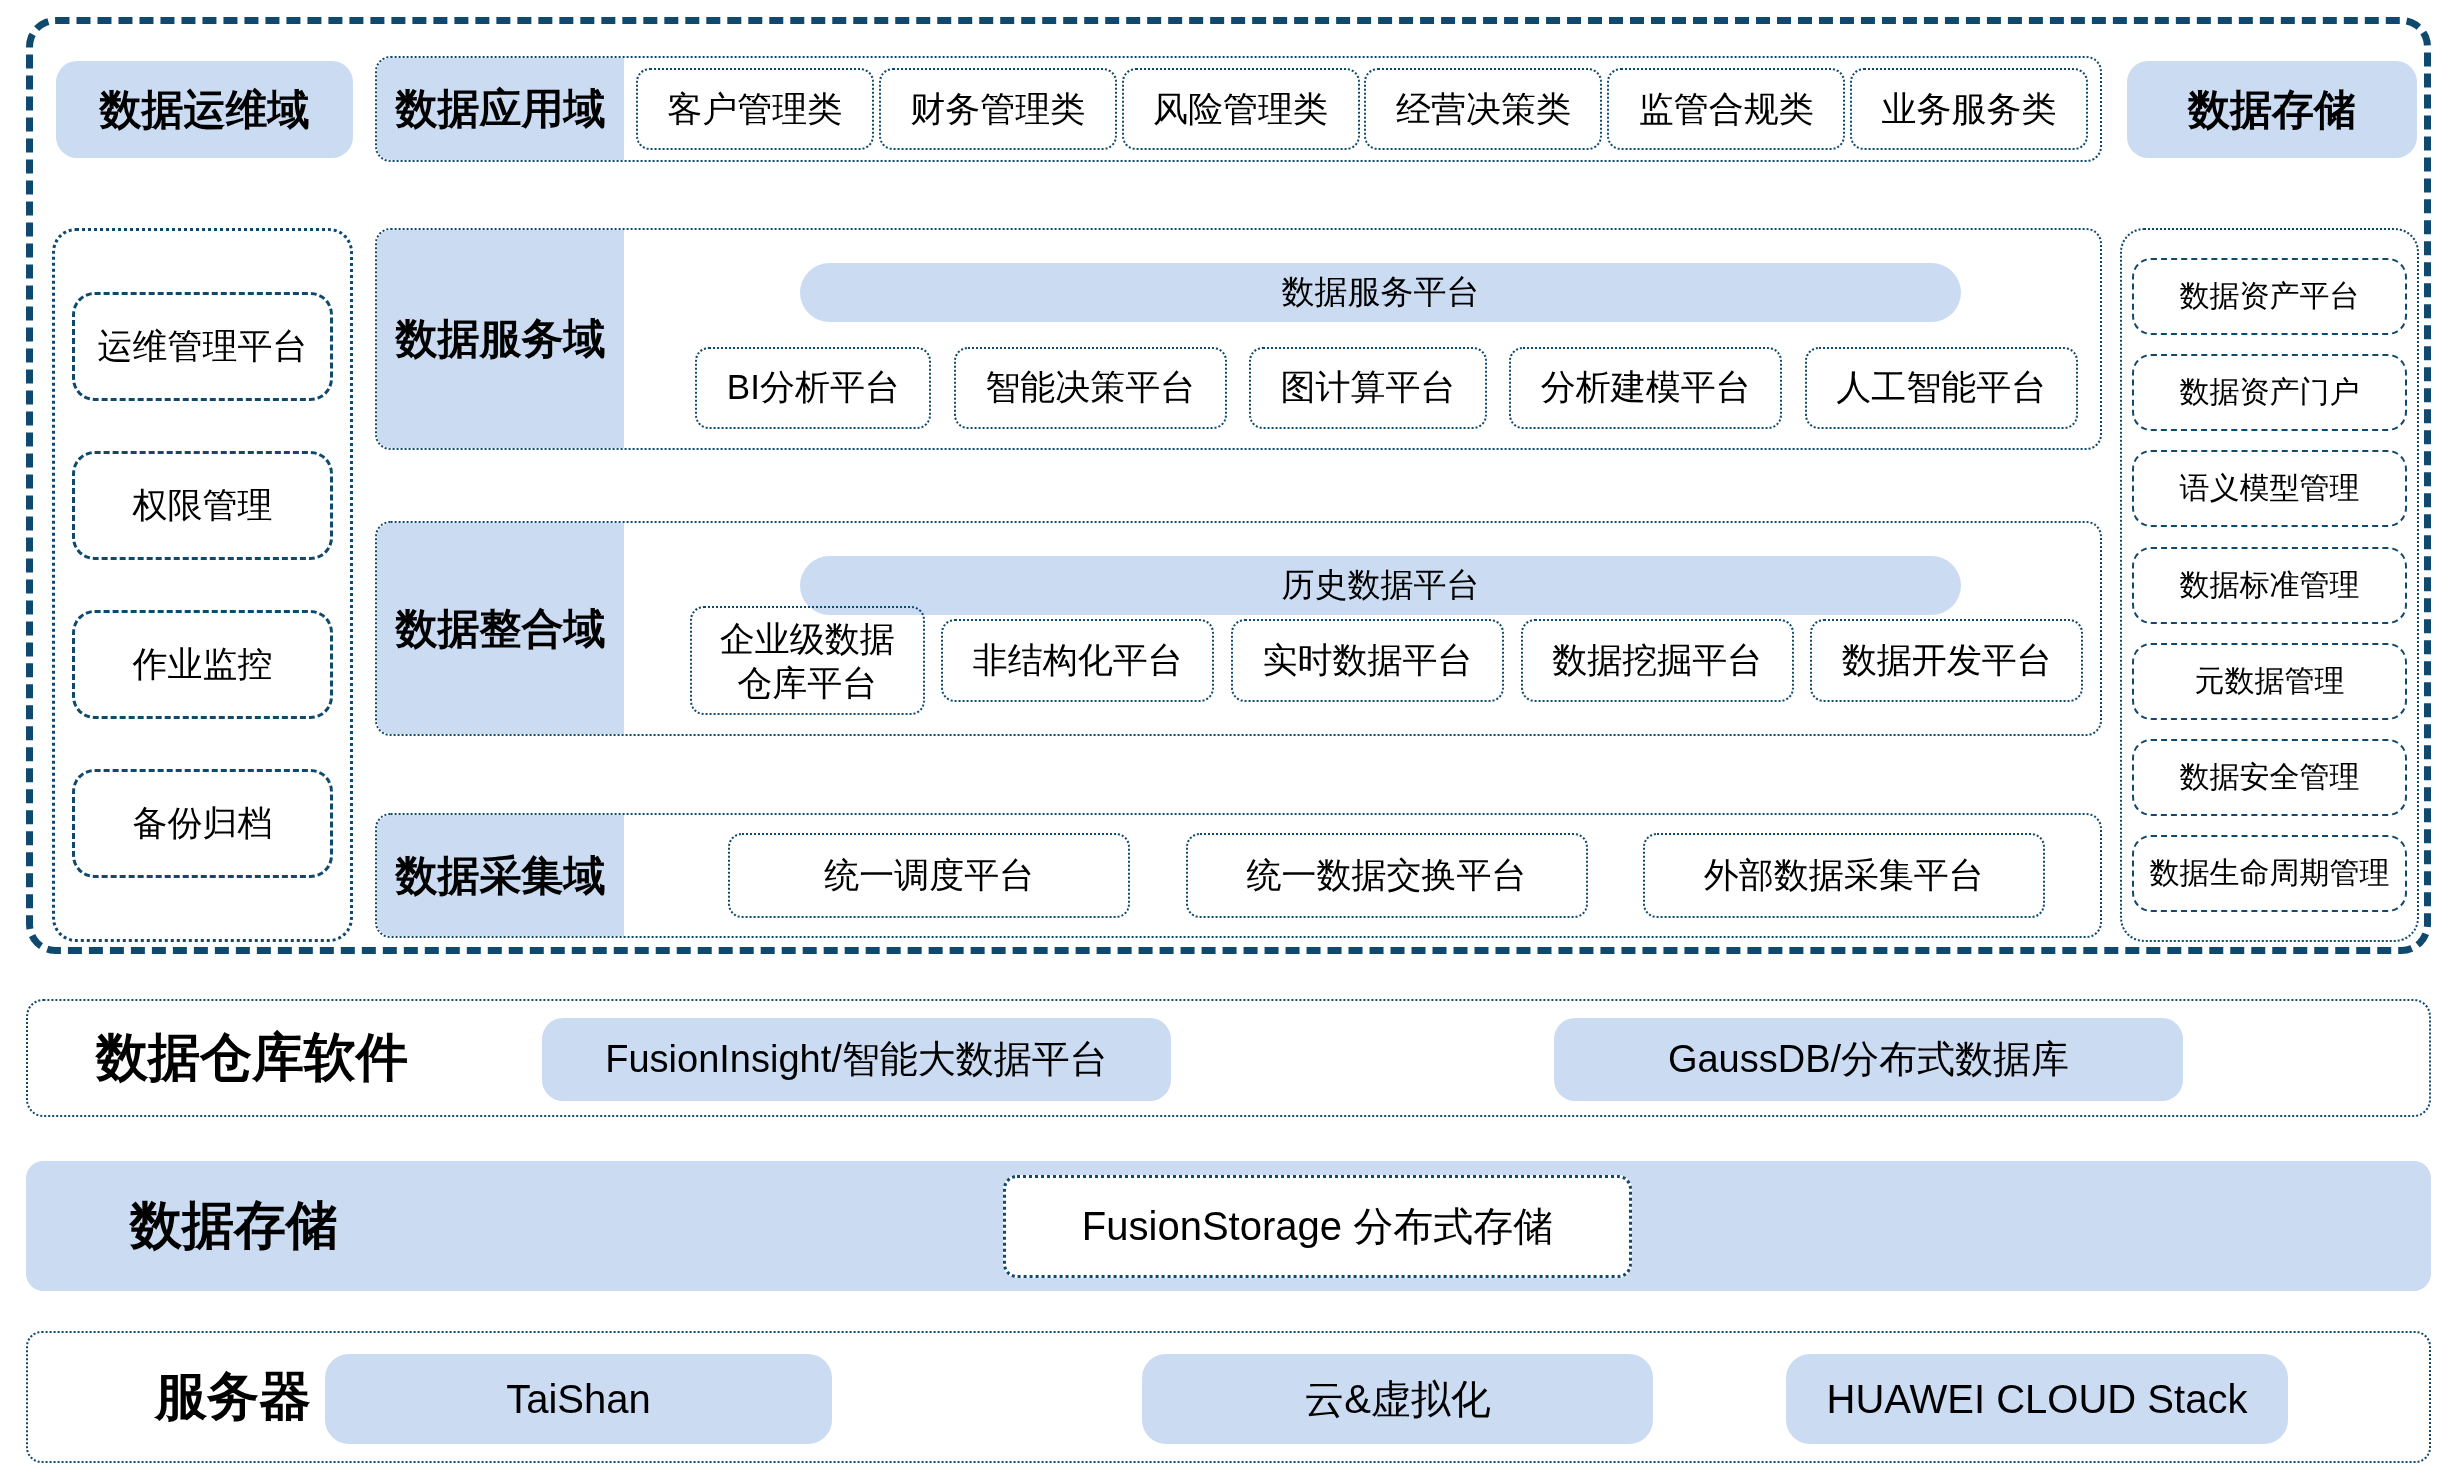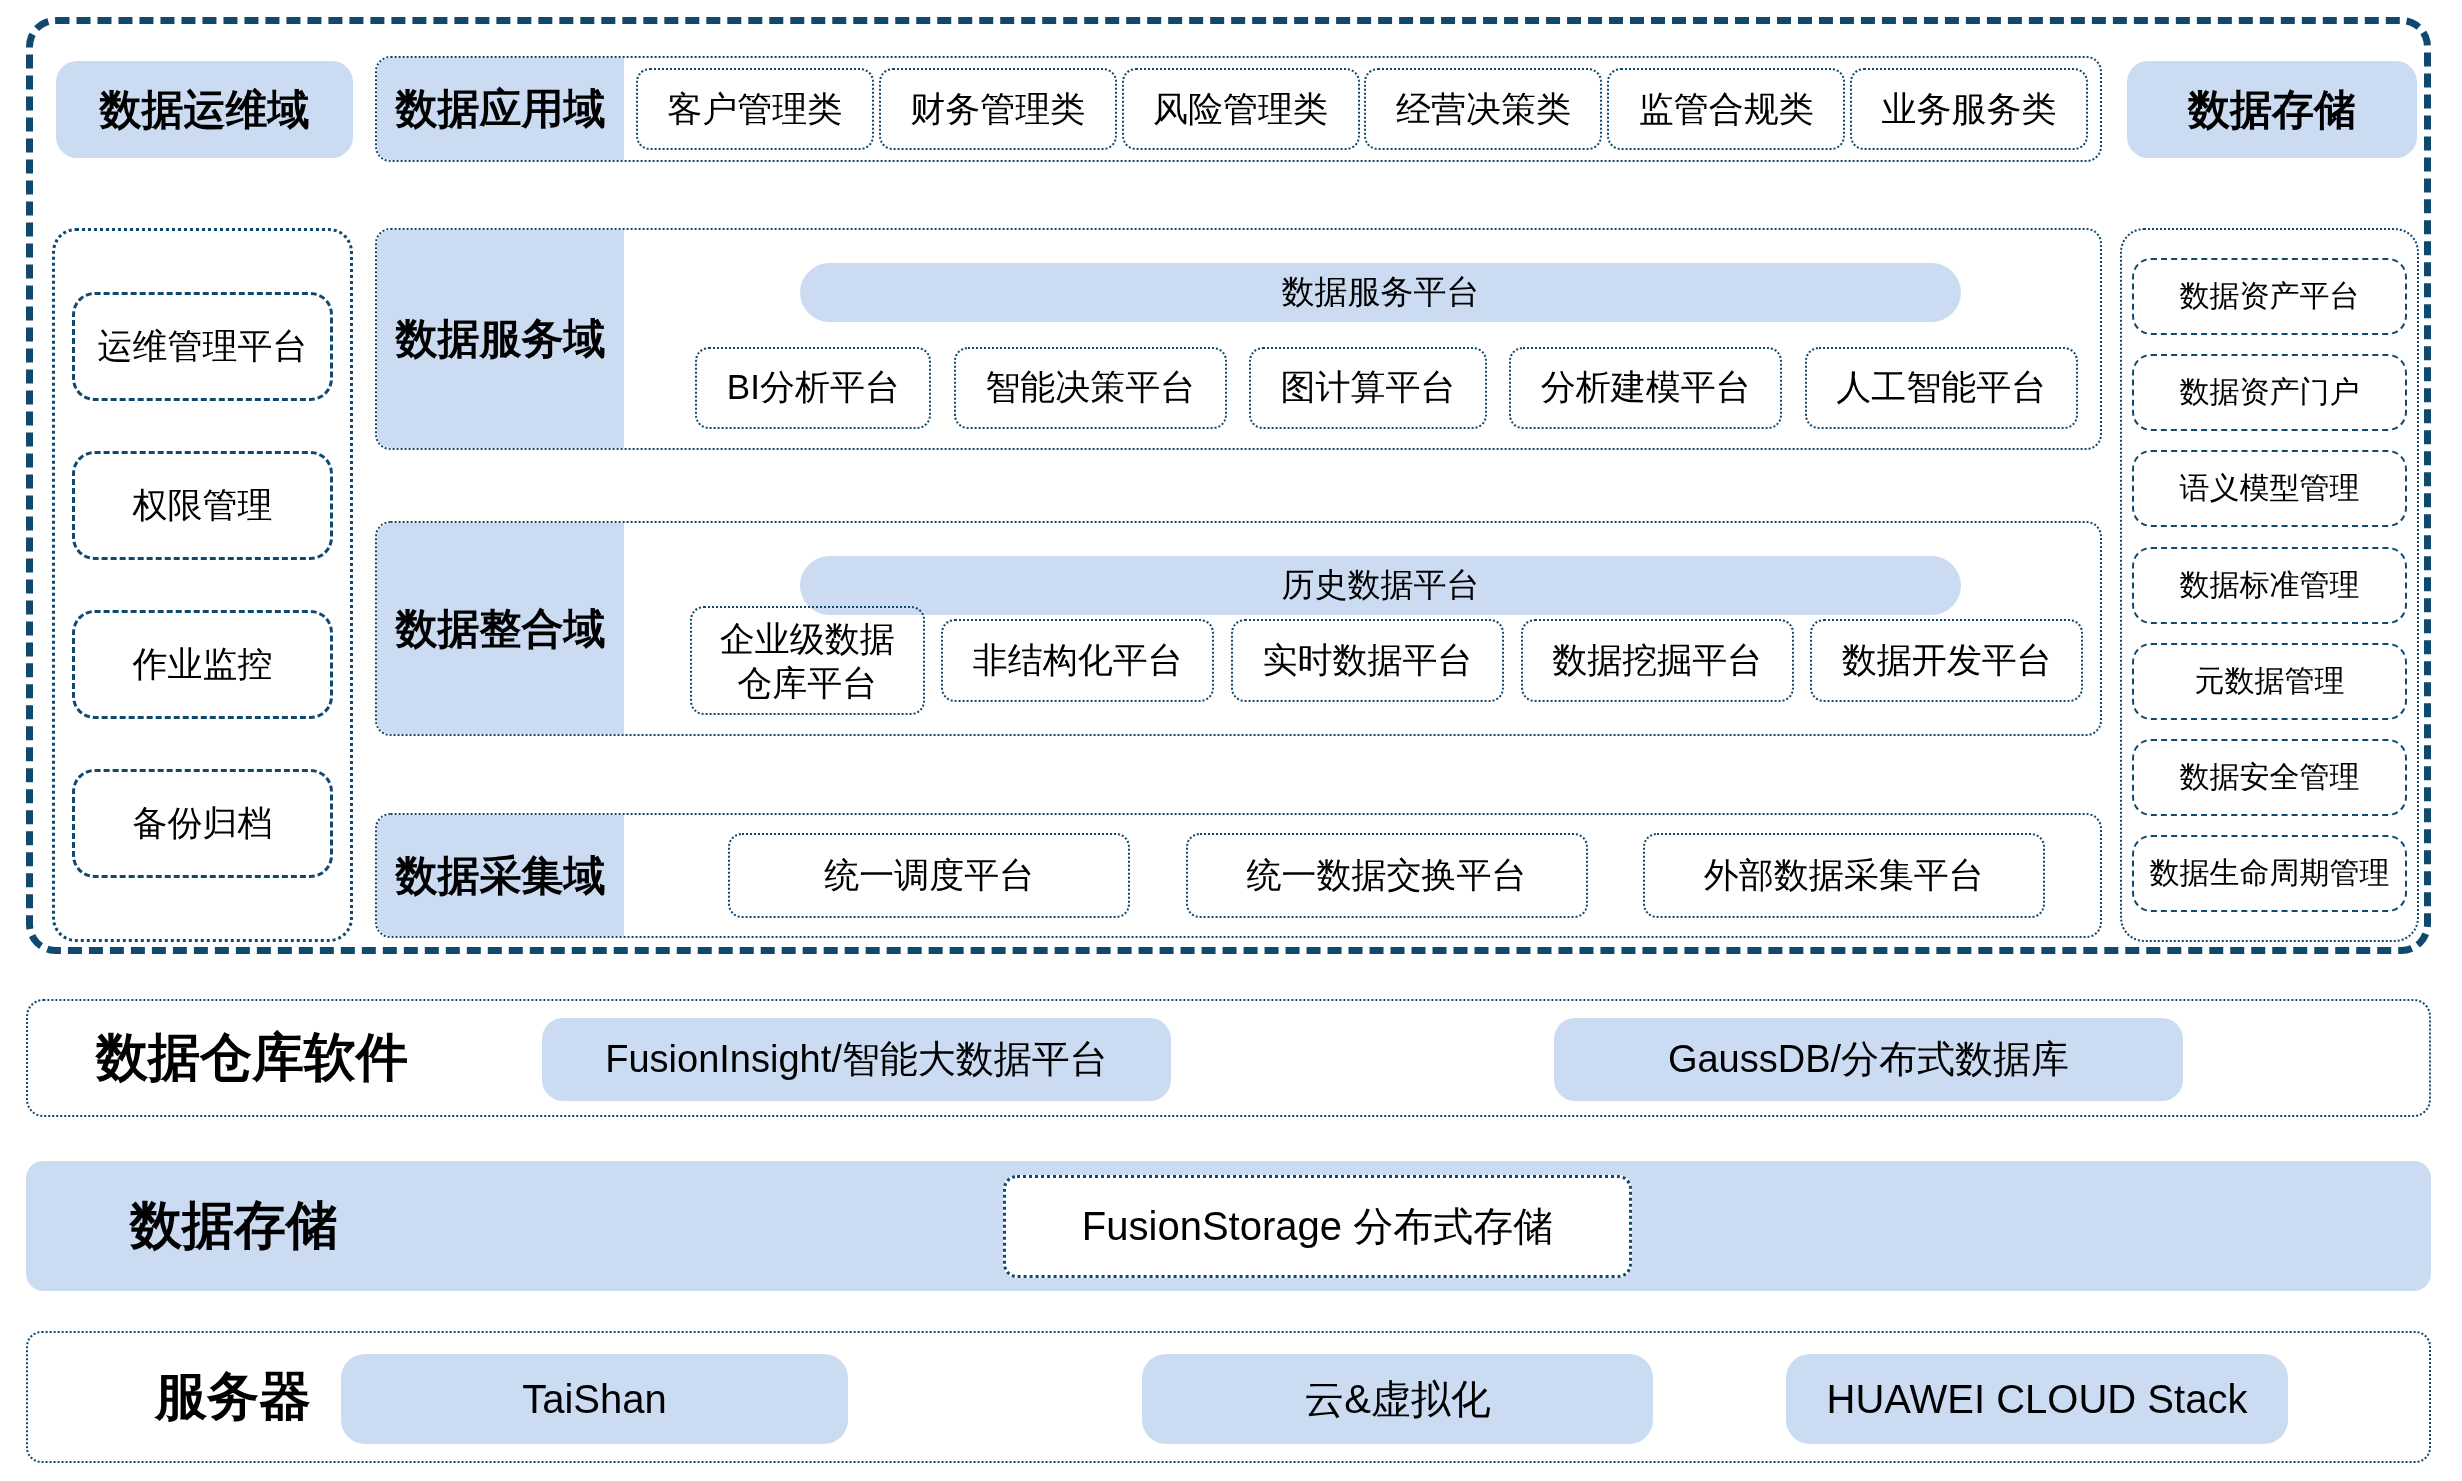--- a/index.html
+++ b/index.html
@@ -93,21 +93,21 @@
   .row-label{position:absolute;top:0;bottom:0;display:flex;align-items:center;font-size:52px;font-weight:bold;white-space:nowrap;}
   .soft-pill{border-radius:21px;font-size:38px;white-space:nowrap;}
   .pill-fi{left:514px;top:17.4px;width:629px;height:83px;}
   .pill-gauss{left:1526px;top:17.4px;width:629px;height:83px;}
   .storage-box{
     left:977px;top:14px;width:629px;height:103px;
     background:#fff;border:3.5px dotted #10496E;border-radius:14px;
     font-size:40px;white-space:nowrap;
   }
   .server-pill{border-radius:24px;font-size:40px;white-space:nowrap;}
-  .pill-taishan{left:297px;top:21px;width:507px;height:90px;margin-left:16px;}
+  .pill-taishan{left:297px;top:21px;width:507px;height:90px;}
   .pill-cloud{left:1114px;top:21px;width:511px;height:90px;}
   .pill-hcs{left:1758px;top:21px;width:502px;height:90px;}
 </style>
 </head>
 <body>
 
 <div class="canvas">
 
   <div class="abs outer-frame"></div>
 

